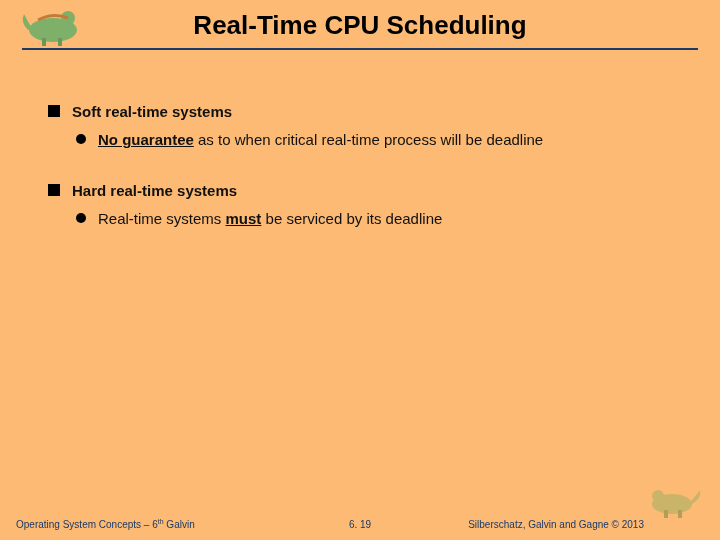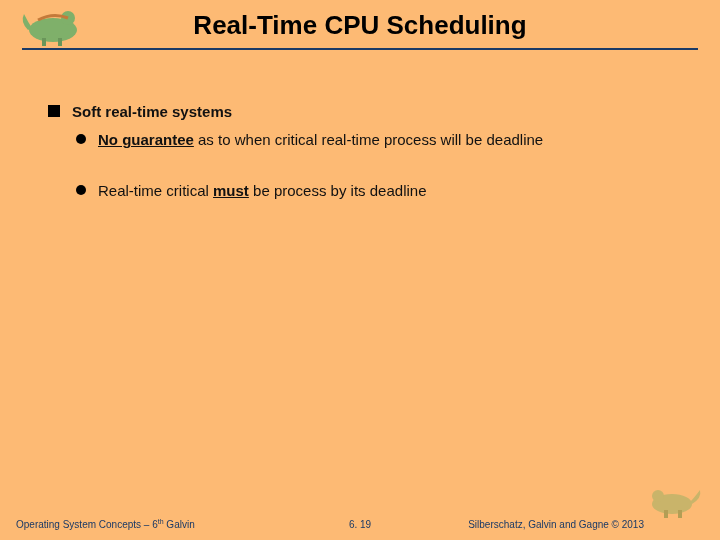--- a/index.html
+++ b/index.html
@@ -117,22 +117,23 @@
   </div>
   <div class="title-rule"></div>
 
   <div class="content">
 
     <div class="l1">Soft real-time systems</div>
     <div class="l2">
       <span class="u b">No guarantee</span><span> as to when critical real-time process will be deadline</span>
     </div>
 
+    <div class="l1">Hard real-time systems</div>
     <div class="l2">
-      <span>Real-time critical </span><span class="u b">must</span><span> be process by its deadline</span>
+      <span>Real-time systems </span><span class="u b">must</span><span> be serviced by its deadline</span>
     </div>
 
   </div>
 
   <svg class="dino-bottom" viewBox="0 0 60 40">
     <ellipse cx="28" cy="22" rx="20" ry="10" fill="#c9b46a"></ellipse>
     <path d="M48 22 Q58 16 56 8 Q50 16 46 20" fill="#c9b46a"></path>
     <circle cx="14" cy="14" r="6" fill="#c9b46a"></circle>
     <rect x="20" y="28" width="4" height="8" fill="#b39e55"></rect>
     <rect x="34" y="28" width="4" height="8" fill="#b39e55"></rect>

